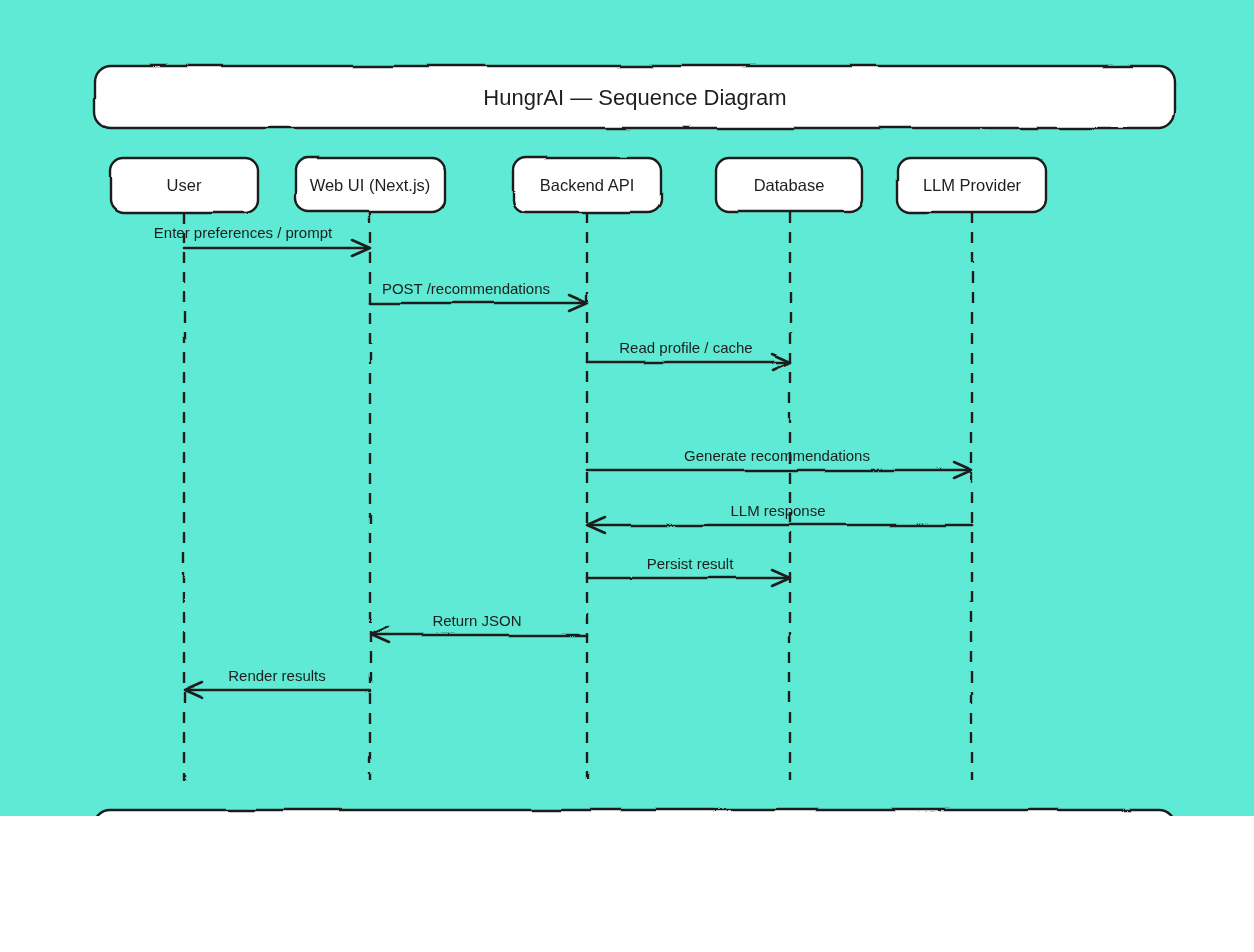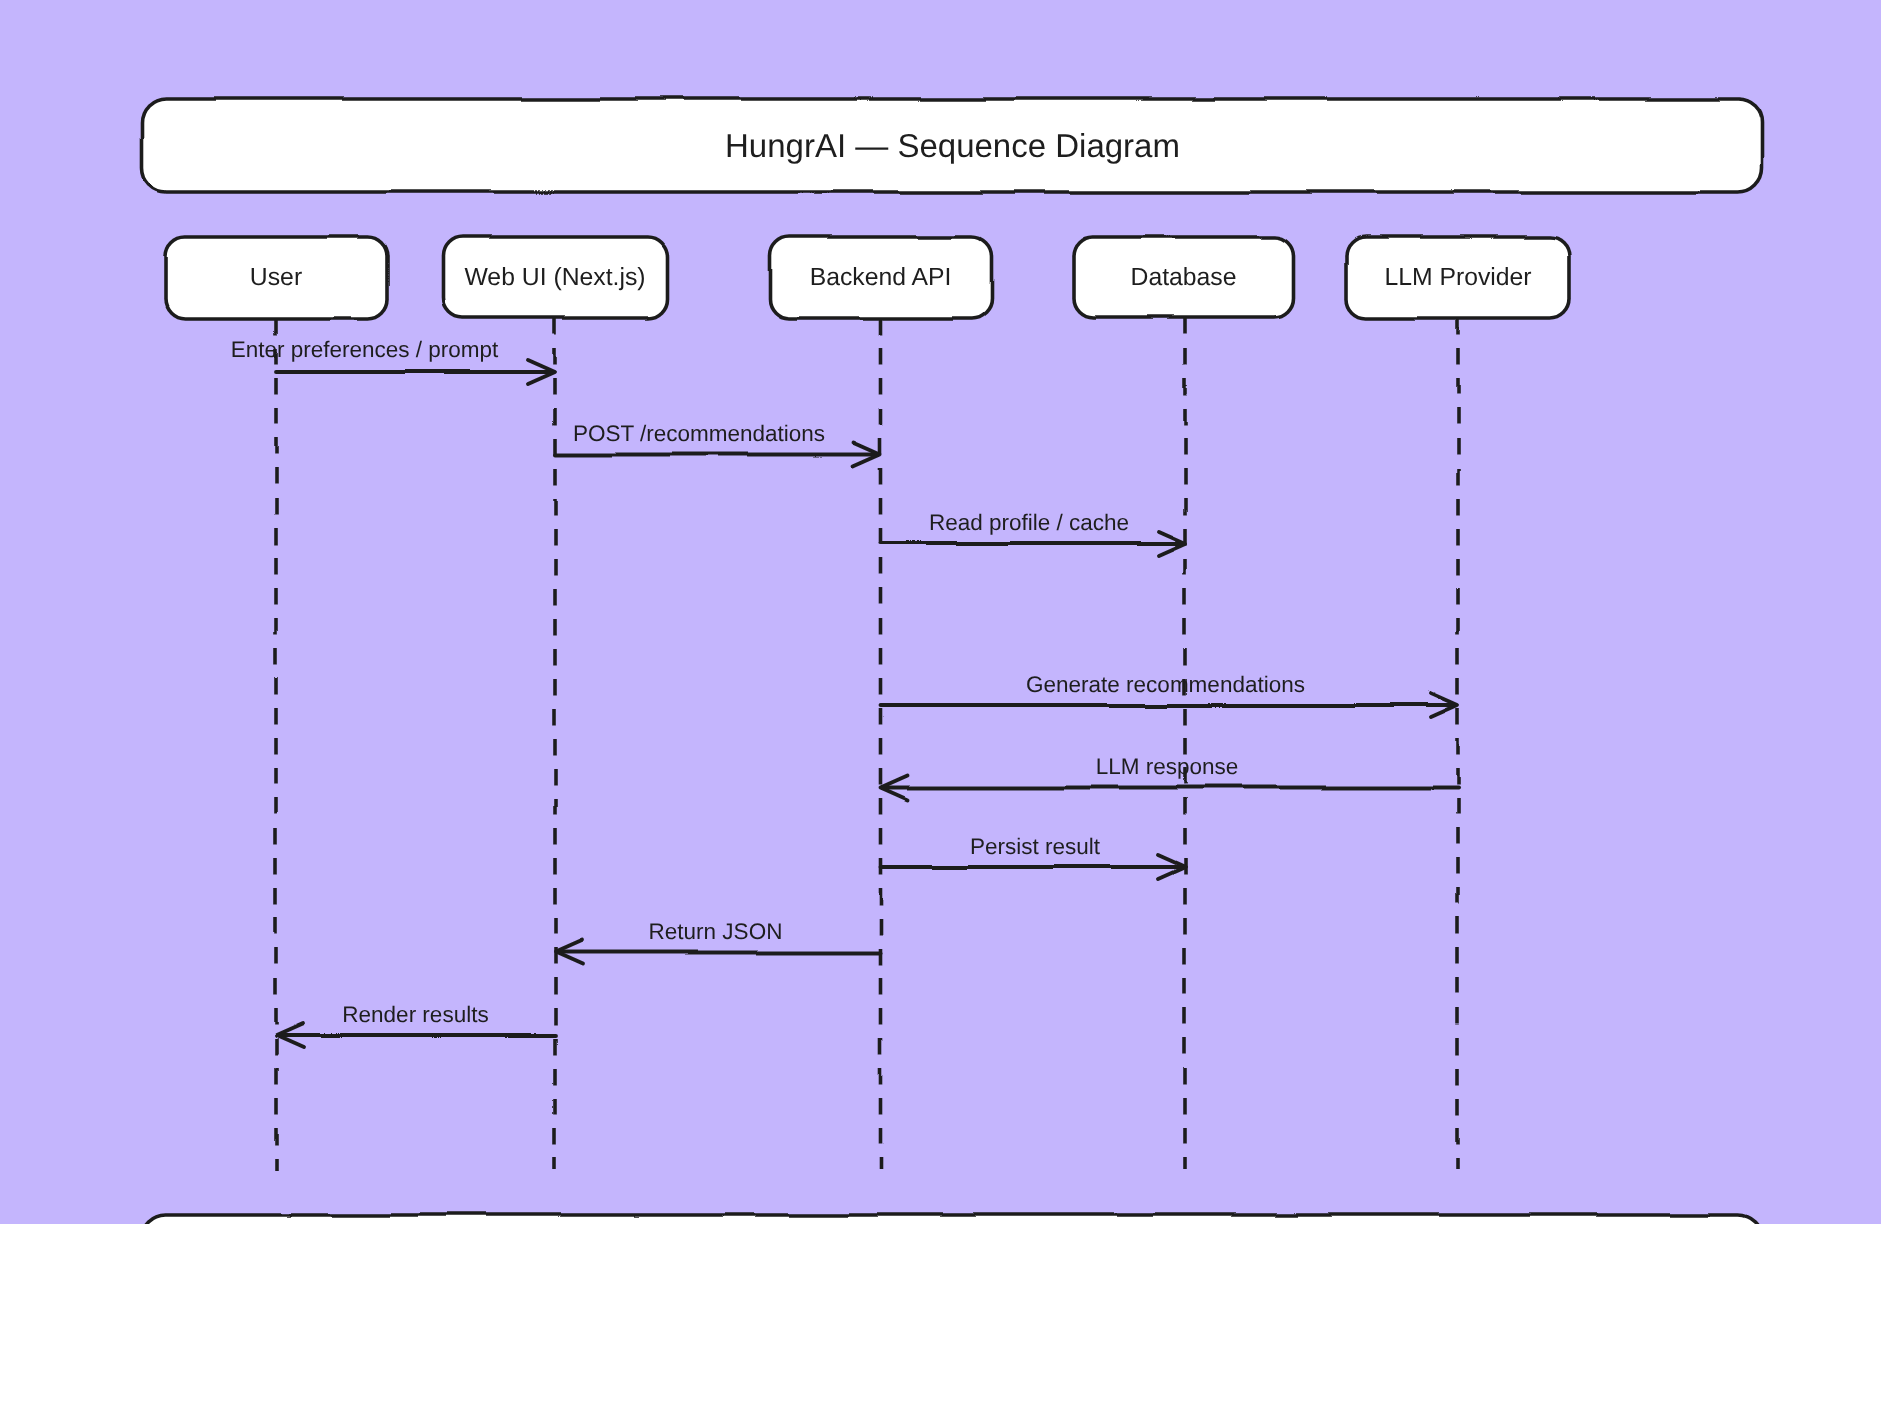--- a/index.html
+++ b/index.html
@@ -4,21 +4,21 @@
 <style>
   html, body {
     margin: 0;
     padding: 0;
     background: #ffffff;
   }
   .page {
     position: relative;
     width: 1254px;
     height: 816px;
-    background: #c4b5fd;
+    background: #5eead4;
     overflow: hidden;
   }
   svg text {
     font-family: "Liberation Sans", sans-serif;
     fill: #1e1e1e;
     user-select: none;
   }
   .title-text  { font-size: 22px; }
   .actor-text  { font-size: 16.5px; }
   .msg-text    { font-size: 15px; }

